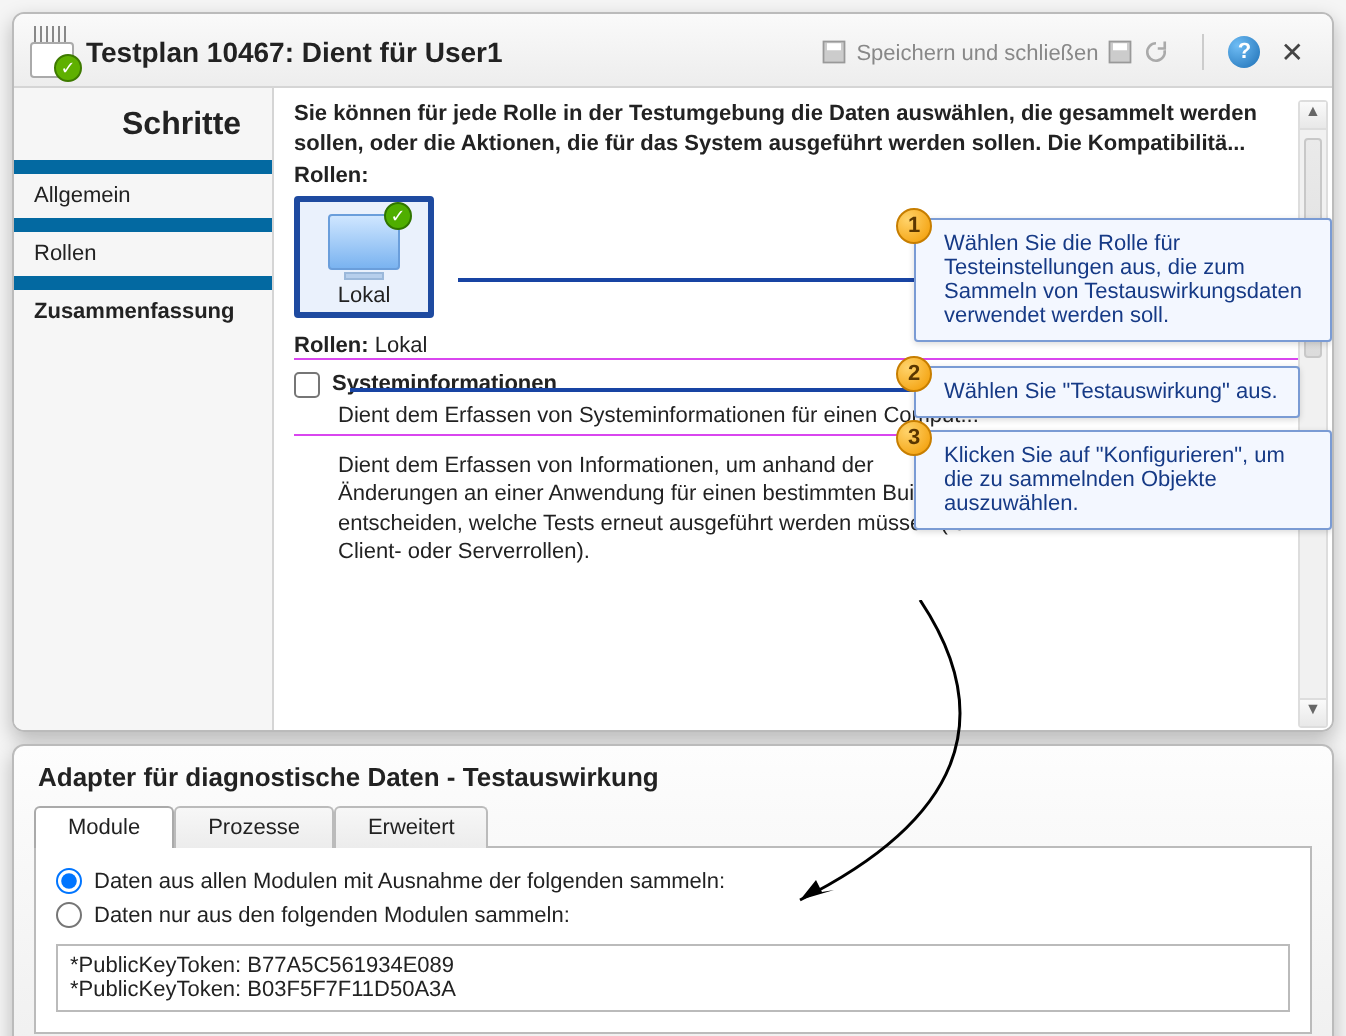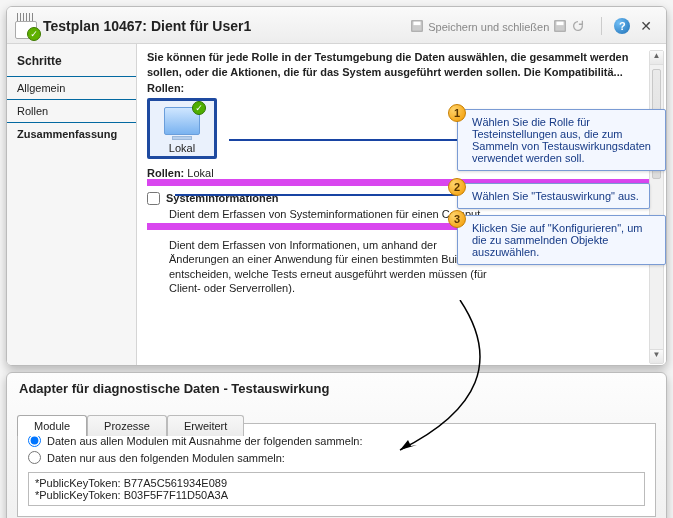--- a/index.html
+++ b/index.html
@@ -59,24 +59,24 @@
   .close-x { font-size:14px; color:#444; padding:0 4px; cursor:default; }
 
   .body {
     display:flex;
     background:#fff;
   }
   .sidebar {
     width:130px; background:#f6f6f6; border-right:1px solid #d5d5d5;
     padding-top:4px;
   }
-  .side-head { font-weight:700; padding:6px 10px 8px; font-size:12px;}
+  .side-head { font-weight:700; padding:6px 10px 8px; font-size:16px;margin-left:44px;}
   .side-item {
     padding:5px 10px;
-    border-top:1px solid #0369a1;
+    border-top:7px solid #0369a1;
     cursor:default;
   }
   .side-item.sel { background:#e8e8e8; color:#555;}
   .side-item.bold { font-weight:700; }
 
   .main {
     flex:1; padding:6px 10px 10px; position:relative;
   }
   .instr { font-weight:700; line-height:1.35; }
   .roles-label { font-weight:700; margin-top:2px; }
@@ -95,21 +95,21 @@
     position:absolute; right:-6px; top:-6px; width:14px;height:14px;border-radius:50%;
     background:#4fae00;border:1px solid #2f7500;color:#fff;font-size:9px;line-height:13px;text-align:center;
   }
   .role-tile .base { width:20px;height:4px;background:#b7cfec;margin:1px auto 0;border:1px solid #9bb8da;}
   .role-tile .cap { font-size:11px; margin-top:2px;}
 
   .roles-current { margin-top:4px; }
   .roles-current b { font-weight:700; }
 
   .collector {
-    border-top:7px solid #d946ef; padding:6px 0 2px;
+    border-top:1px solid #d946ef; padding:6px 0 2px;
   }
   .collector-head { display:flex; align-items:center; gap:6px; }
   .collector-head input { margin:0; }
   .collector-title { font-weight:700; }
   .collector-desc { margin:2px 0 0 22px; color:#222; max-width:330px; line-height:1.3;}
   .config-btn {
     float:right; margin-top:-2px;
     background:linear-gradient(#fff5d6,#ffe9a6);
     border:1px solid #e0b83c; border-radius:2px;
     padding:4px 10px; font-size:11px; color:#5b4400;
@@ -120,21 +120,21 @@
   }
   .sb-btn { height:14px; background:linear-gradient(#fafafa,#e8e8e8); border-bottom:1px solid #ddd; text-align:center; font-size:8px; color:#666;}
   .sb-btn.bot { position:absolute; bottom:0; left:0; right:0; border-top:1px solid #ddd; border-bottom:none;}
   .sb-thumb { position:absolute; left:2px; right:2px; top:18px; height:110px; background:linear-gradient(#eaeaea,#dcdcdc); border:1px solid #c8c8c8; border-radius:2px;}
 
   
   .adapter-title { font-weight:700; font-size:13px; padding:8px 12px 6px; }
   .tabs { display:flex; gap:0; padding:0 10px; }
   .tab {
     padding:4px 16px; border:1px solid #bbb; border-bottom:none;
-    background:linear-gradient(#f7f7f7,#ececec); font-size:11px; position:relative; top:13px;
+    background:linear-gradient(#f7f7f7,#ececec); font-size:11px; position:relative; top:1px;
     border-radius:3px 3px 0 0;
   }
   .tab.active { background:#fff; font-weight:400; border-color:#aaa; z-index:2;}
   .tabbody {
     margin:0 10px 10px; border:1px solid #bbb; background:#fff; padding:8px 10px 10px;
   }
   .radio-row { display:flex; align-items:center; gap:6px; padding:2px 0;}
   .radio-row input {margin:0;}
   .tokenbox {
     margin-top:6px; border:1px solid #bbb; background:#fff; padding:4px 6px; font-size:11px;

